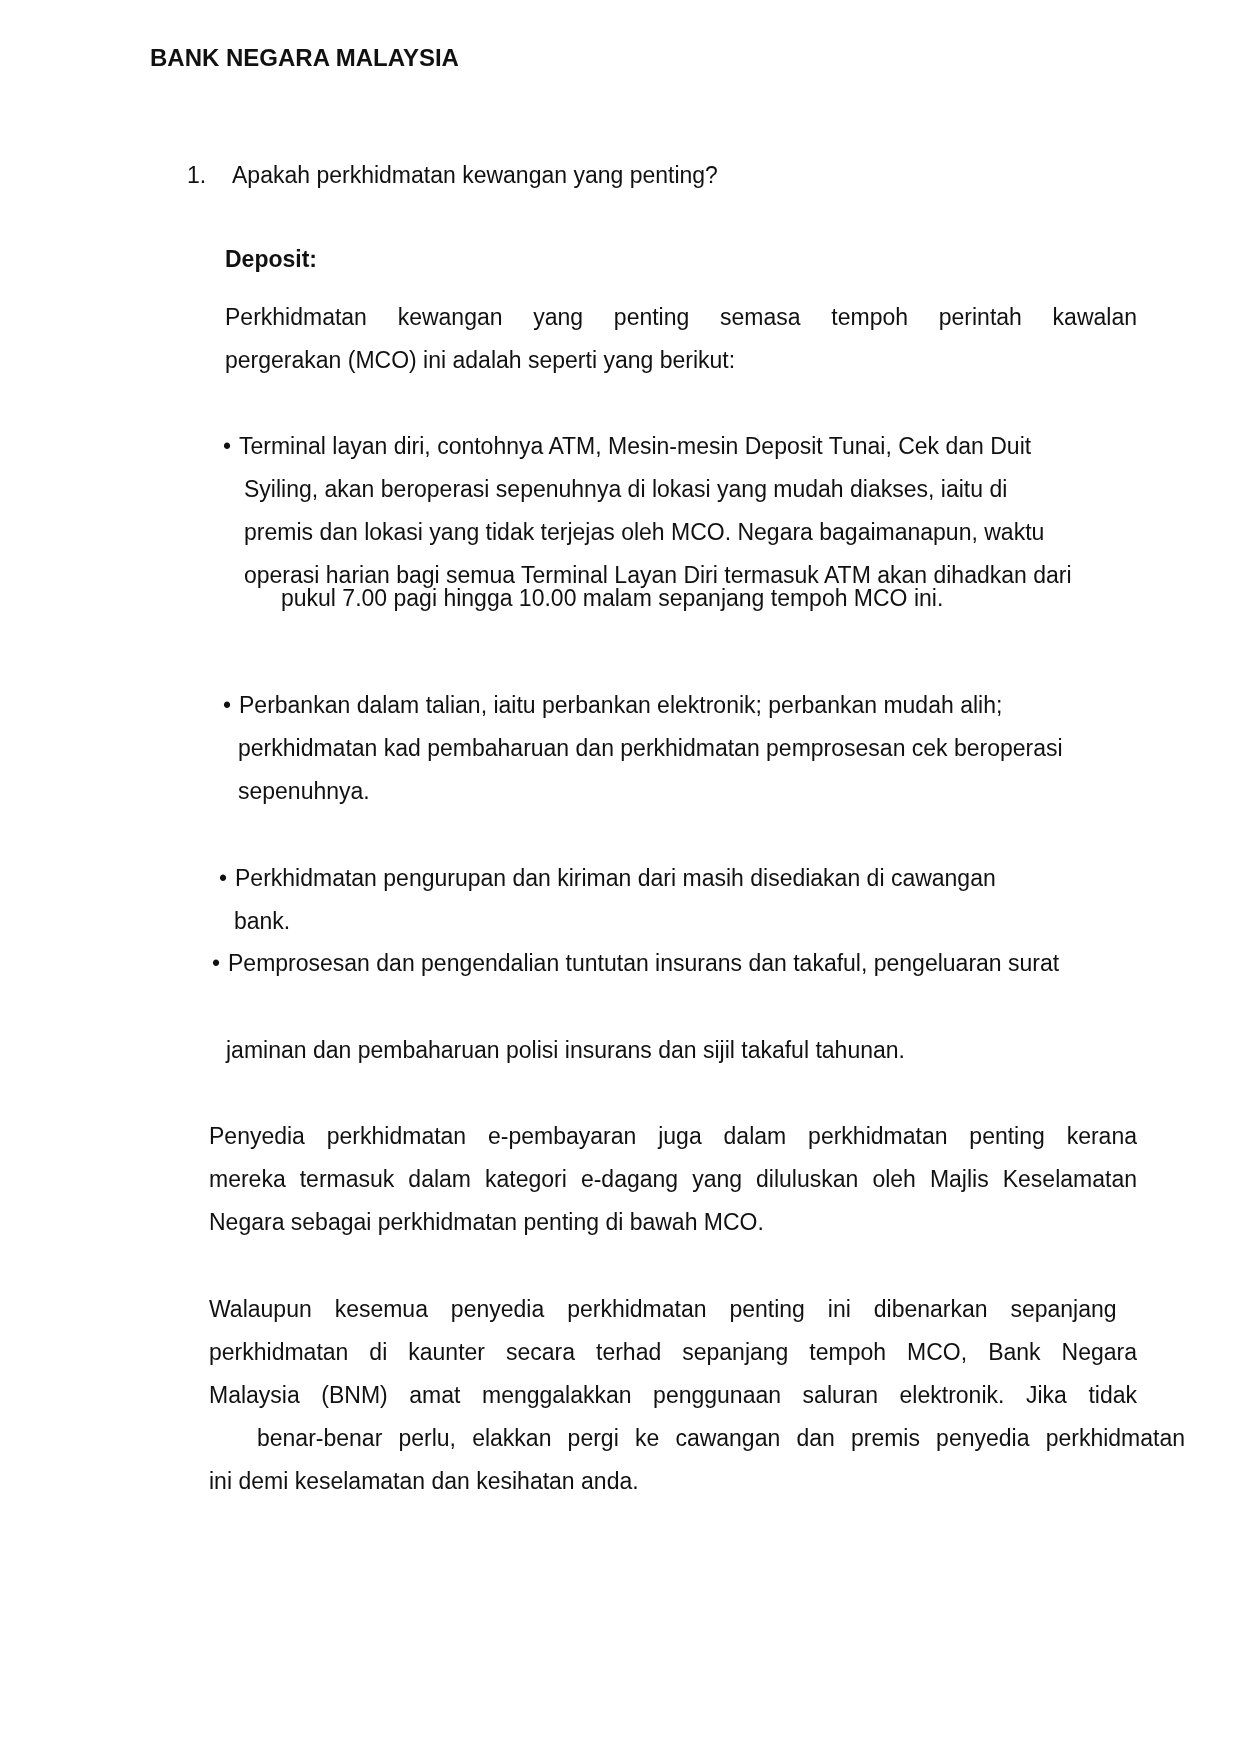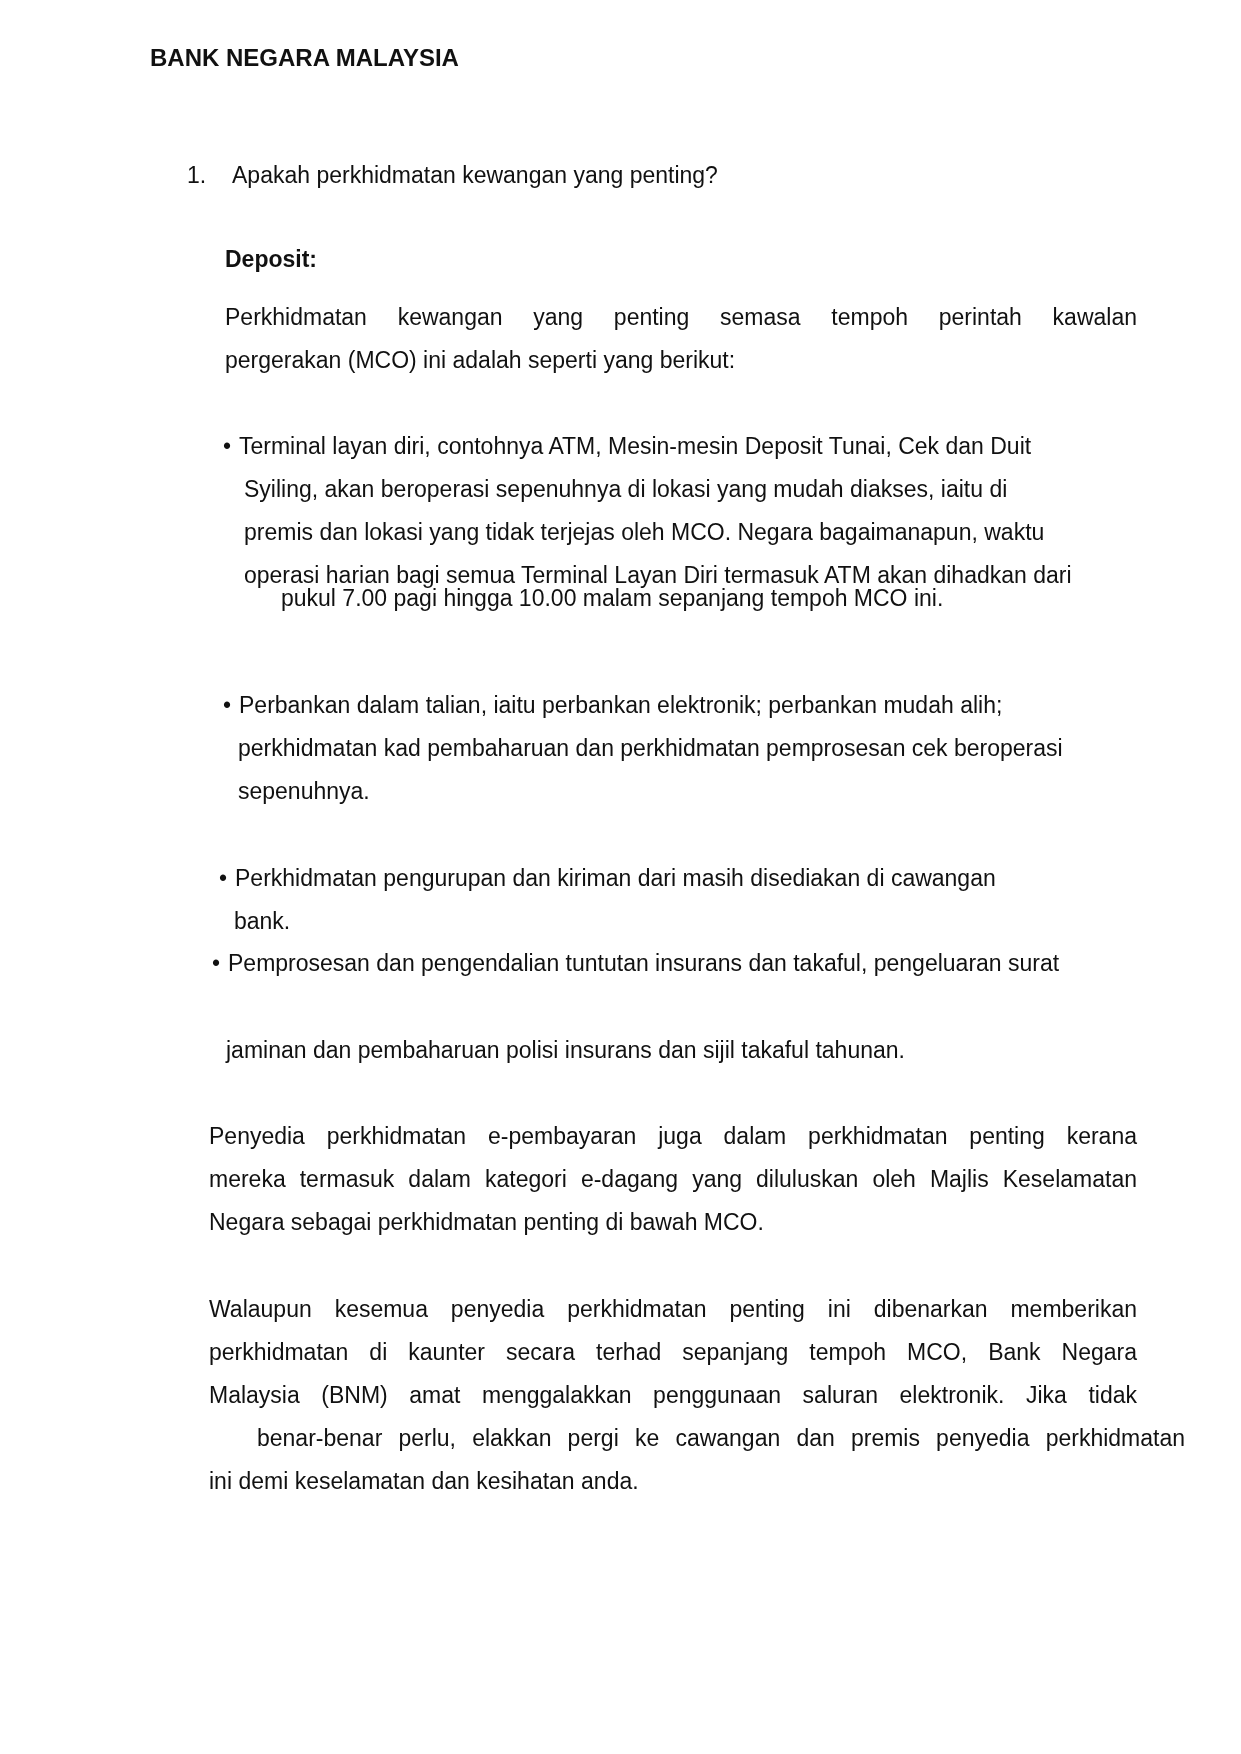--- a/index.html
+++ b/index.html
@@ -41,17 +41,17 @@
 <div class="line" style="left:219px; top:857px;"><span class="bullet-dot">•</span><span>Perkhidmatan pengurupan dan kiriman dari masih disediakan di cawangan</span></div>
 <div class="line" style="left:234px; top:900px;">bank.</div>
 
 <div class="line" style="left:212px; top:942px;"><span class="bullet-dot">•</span><span>Pemprosesan dan pengendalian tuntutan insurans dan takaful, pengeluaran surat</span></div>
 <div class="line" style="left:226px; top:1029px;">jaminan dan pembaharuan polisi insurans dan sijil takaful tahunan.</div>
 
 <div class="line just" style="left: 209px; top: 1115px; width: auto; white-space: nowrap; display: inline-block; word-spacing: 15.4888px;">Penyedia perkhidmatan e-pembayaran juga dalam perkhidmatan penting kerana</div>
 <div class="line just" style="left: 209px; top: 1158px; width: auto; white-space: nowrap; display: inline-block; word-spacing: 7.65104px;">mereka termasuk dalam kategori e-dagang yang diluluskan oleh Majlis Keselamatan</div>
 <div class="line" style="left:209px; top:1201px;">Negara sebagai perkhidmatan penting di bawah MCO.</div>
 
-<div class="line just" style="left: 209px; top: 1288px; width: auto; white-space: nowrap; display: inline-block; word-spacing: 16.5268px;">Walaupun kesemua penyedia perkhidmatan penting ini dibenarkan memberikan</div>
+<div class="line just" style="left: 209px; top: 1288px; width: auto; white-space: nowrap; display: inline-block; word-spacing: 16.5268px;">Walaupun kesemua penyedia perkhidmatan penting ini dibenarkan sepanjang</div>
 <div class="line just" style="left: 209px; top: 1331px; width: auto; white-space: nowrap; display: inline-block; word-spacing: 14.6094px;">perkhidmatan di kaunter secara terhad sepanjang tempoh MCO, Bank Negara</div>
 <div class="line just" style="left: 209px; top: 1374px; width: auto; white-space: nowrap; display: inline-block; word-spacing: 15.1621px;">Malaysia (BNM) amat menggalakkan penggunaan saluran elektronik. Jika tidak</div>
 <div class="line just" style="left: 209px; top: 1417px; width: auto; white-space: nowrap; display: inline-block; word-spacing: 9.77431px; margin-left: 48px;">benar-benar perlu, elakkan pergi ke cawangan dan premis penyedia perkhidmatan</div>
 <div class="line" style="left:209px; top:1460px;">ini demi keselamatan dan kesihatan anda.</div>
 
 </body></html>

